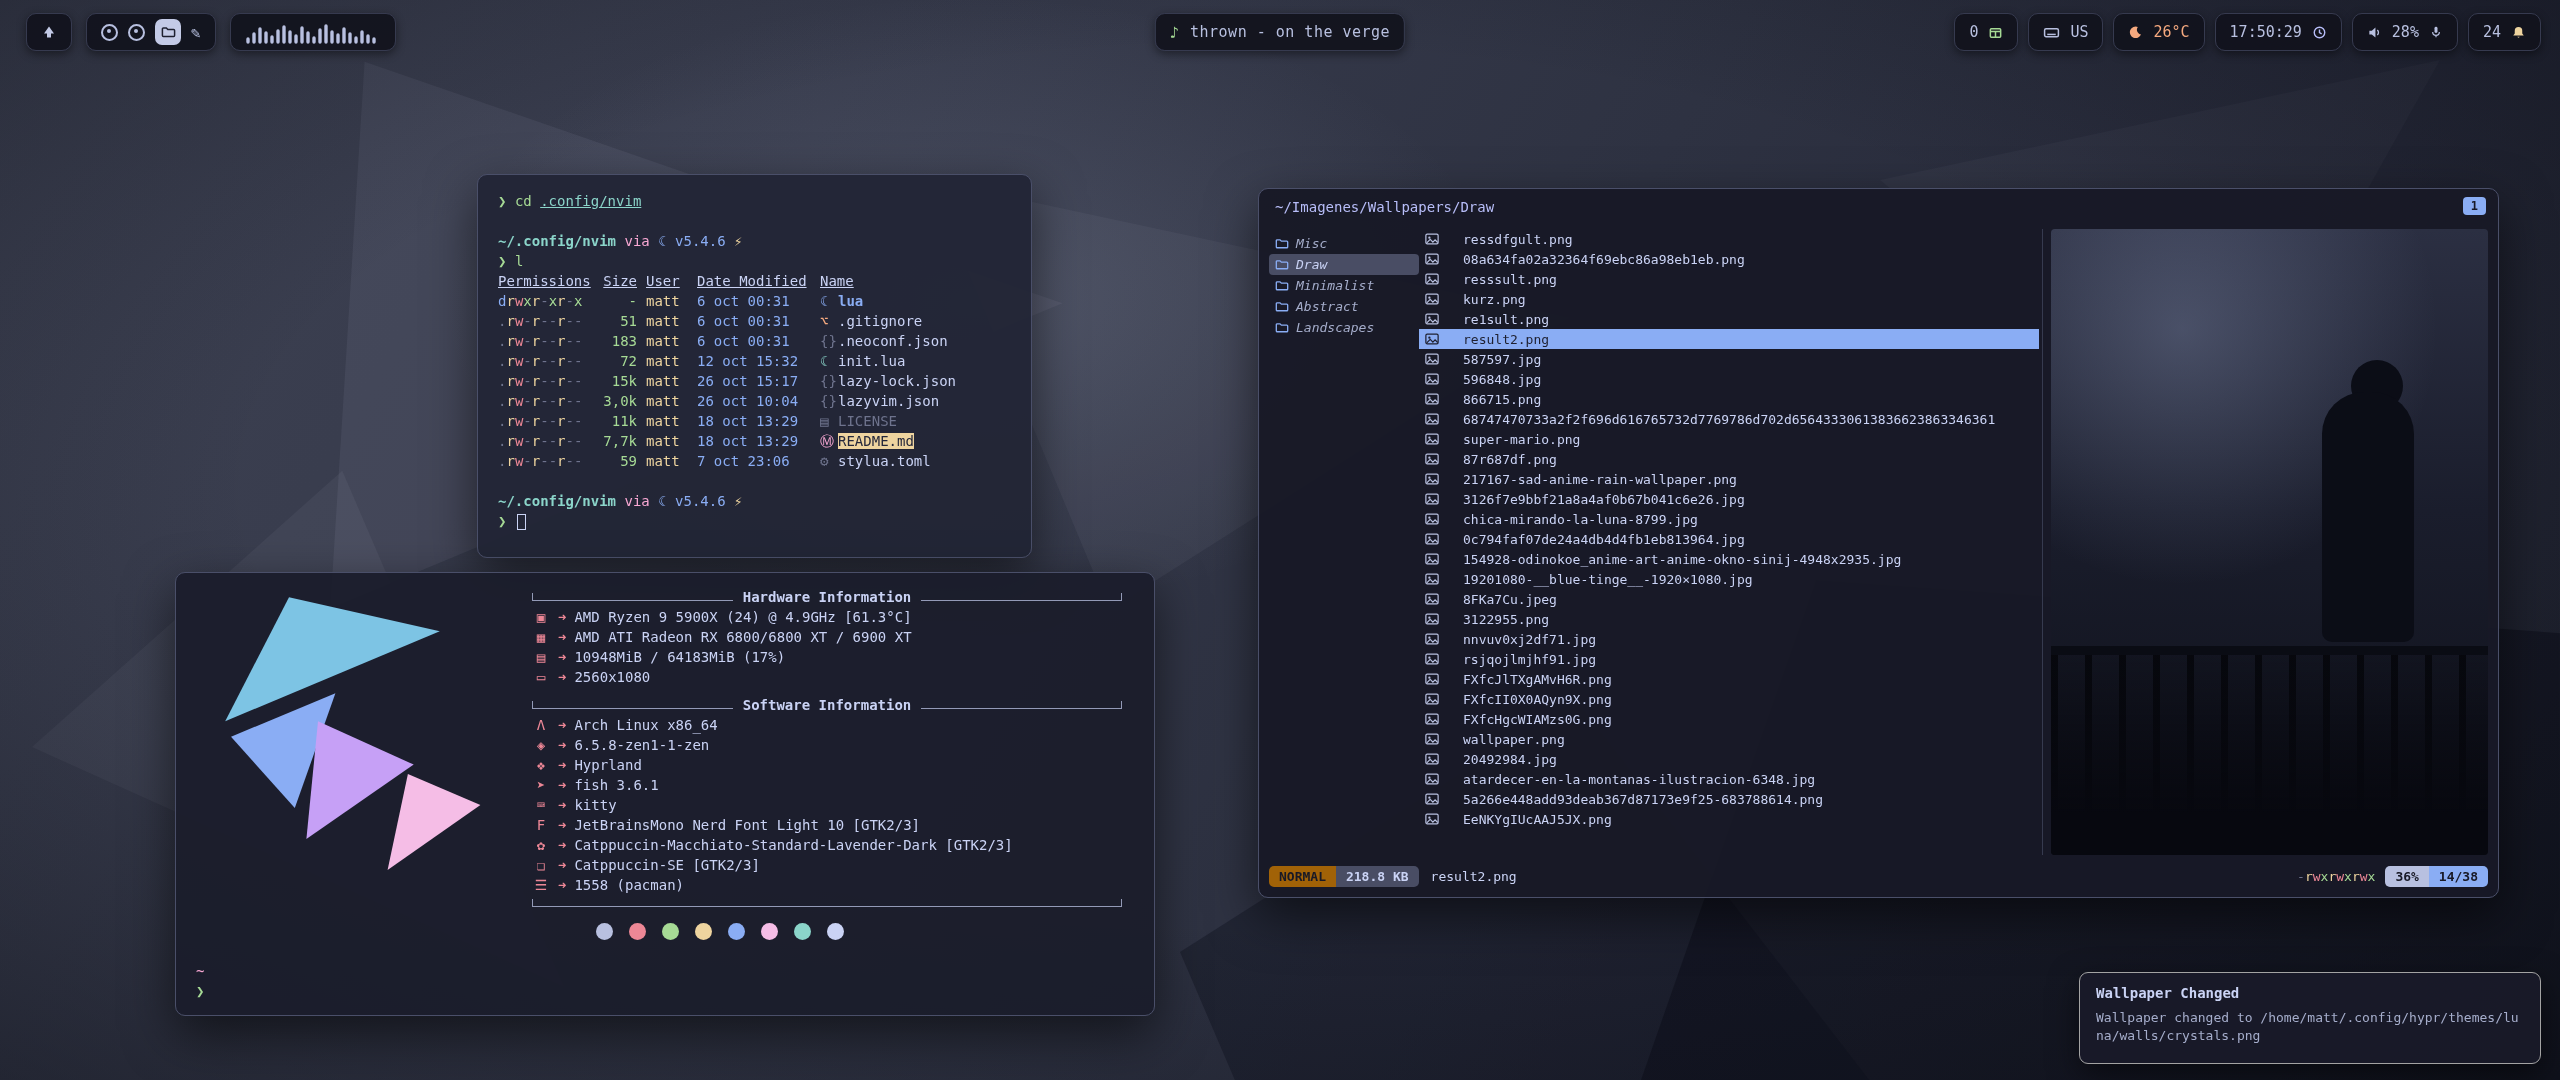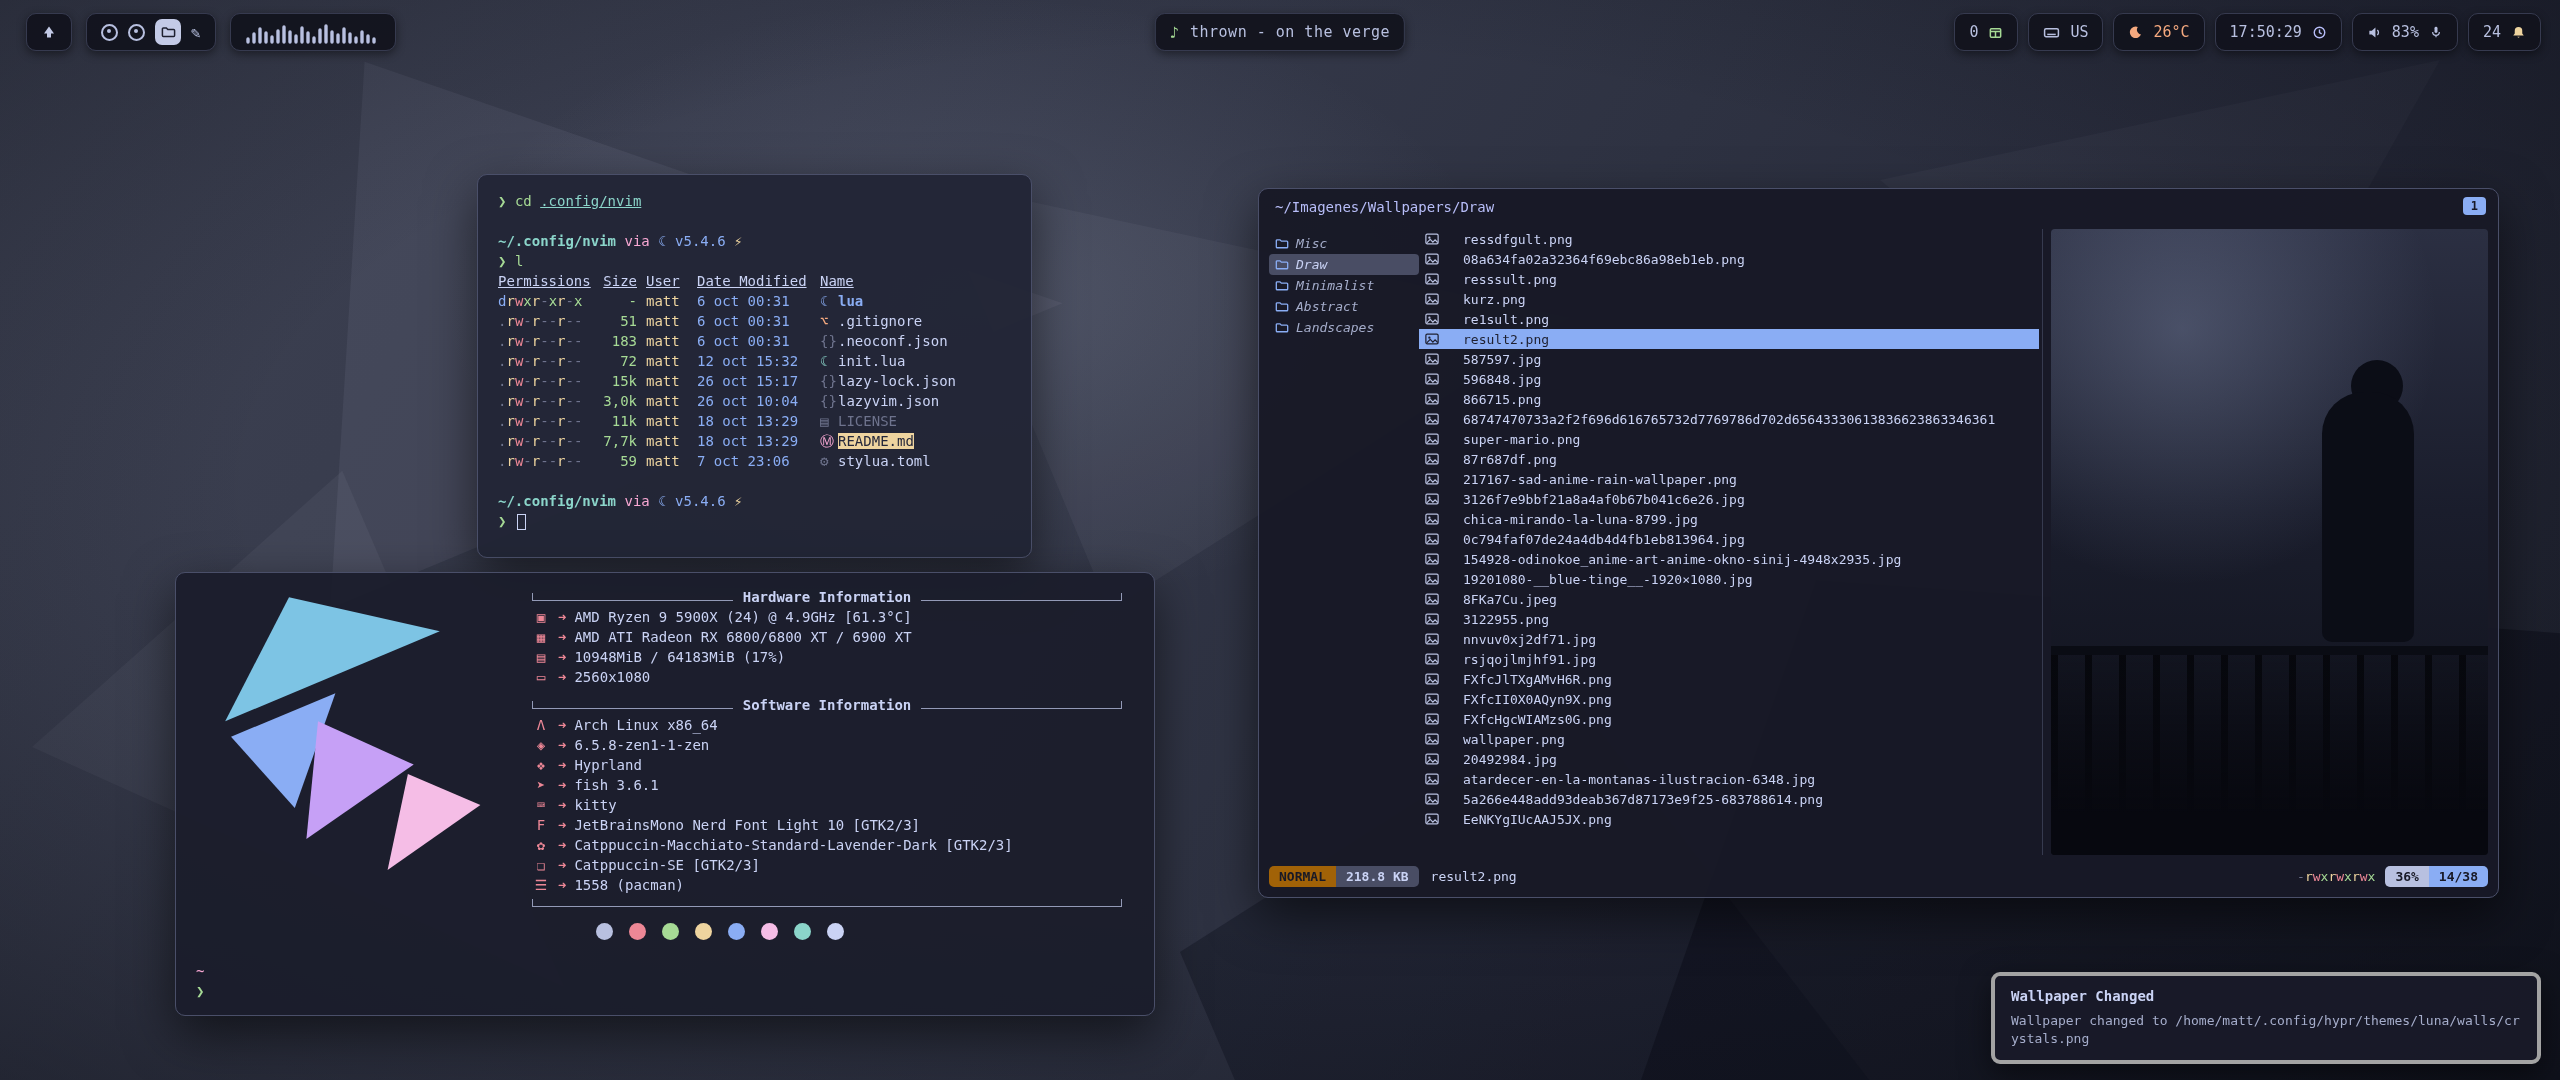--- a/index.html
+++ b/index.html
@@ -135,22 +135,22 @@
     display:flex; align-items:center; font-size:13px; }
   .badge { padding:3px 10px; font-weight:bold; }
   .bg-mode { background:#a16207; color:#181926; border-radius:5px 0 0 5px; }
   .bg-size { background:#494d64; color:#cad3f5; border-radius:0 5px 5px 0; }
   .fm-file { margin-left:12px; color:#cad3f5; }
   .fm-right { margin-left:auto; display:flex; align-items:center; gap:10px; }
   .bg-pct { background:#b8c0e0; color:#181926; border-radius:5px 0 0 5px; }
   .bg-pos { background:#8aadf4; color:#181926; border-radius:0 5px 5px 0; margin-left:-10px; }
 
   
-  .notif { position:absolute; right:19px; top:972px; width:550px; height:92px;
-    background:rgba(25,26,40,.97); border:4px solid #a3a3a3; border-radius:9px;
+  .notif { position:absolute; right:19px; top:972px; width:462px; height:92px;
+    background:rgba(25,26,40,.97); border:1px solid #a3a3a3; border-radius:9px;
     padding:12px 16px; box-shadow:0 10px 30px rgba(0,0,0,.5); }
   .notif-title { font-size:14px; font-weight:bold; color:#cad3f5; margin-bottom:8px; }
   .notif-body { font-size:13px; line-height:18px; color:#a5adcb; word-break:break-all; }
 </style>
 </head>
 <body>
 
 <div class="wp">
   <div class="wp-grad"></div>
   <div class="wp-glow"></div>
@@ -217,21 +217,21 @@
     <svg class="ico" width="15" height="15" viewBox="0 0 16 16">
         <circle cx="8" cy="8" r="5.6" fill="none" stroke="#b7bdf8" stroke-width="1.5"></circle>
         <path d="M8 4.8v3.4l2.3 1.3" fill="none" stroke="#b7bdf8" stroke-width="1.5"></path>
       </svg>
   </div>
   <div class="bar-seg">
     <svg class="ico" width="15" height="15" viewBox="0 0 16 16">
         <path d="M2.5 6v4h2.6L9 13.3V2.7L5.1 6Z" fill="#b8c0e0"></path>
         <path d="M11 5.3a3.6 3.6 0 0 1 0 5.4" fill="none" stroke="#b8c0e0" stroke-width="1.4"></path>
       </svg>
-    <span>83%</span>
+    <span>28%</span>
     <svg class="ico" width="14" height="14" viewBox="0 0 16 16">
         <rect x="6.3" y="2" width="3.4" height="7" rx="1.7" fill="#b8c0e0"></rect>
         <path d="M4.2 8a3.8 3.8 0 0 0 7.6 0 M8 11.8V14" fill="none" stroke="#b8c0e0" stroke-width="1.4"></path>
       </svg>
   </div>
   <div class="bar-seg">
     <span>24</span>
     <svg class="ico c-yellowI" width="15" height="15" viewBox="0 0 16 16">
         <path d="M8 2.2a4 4 0 0 1 4 4V9l1.6 2.2H2.4L4 9V6.2a4 4 0 0 1 4-4Z" fill="#eed49f"></path>
         <path d="M6.7 12.6a1.4 1.4 0 0 0 2.6 0" fill="#eed49f"></path>

